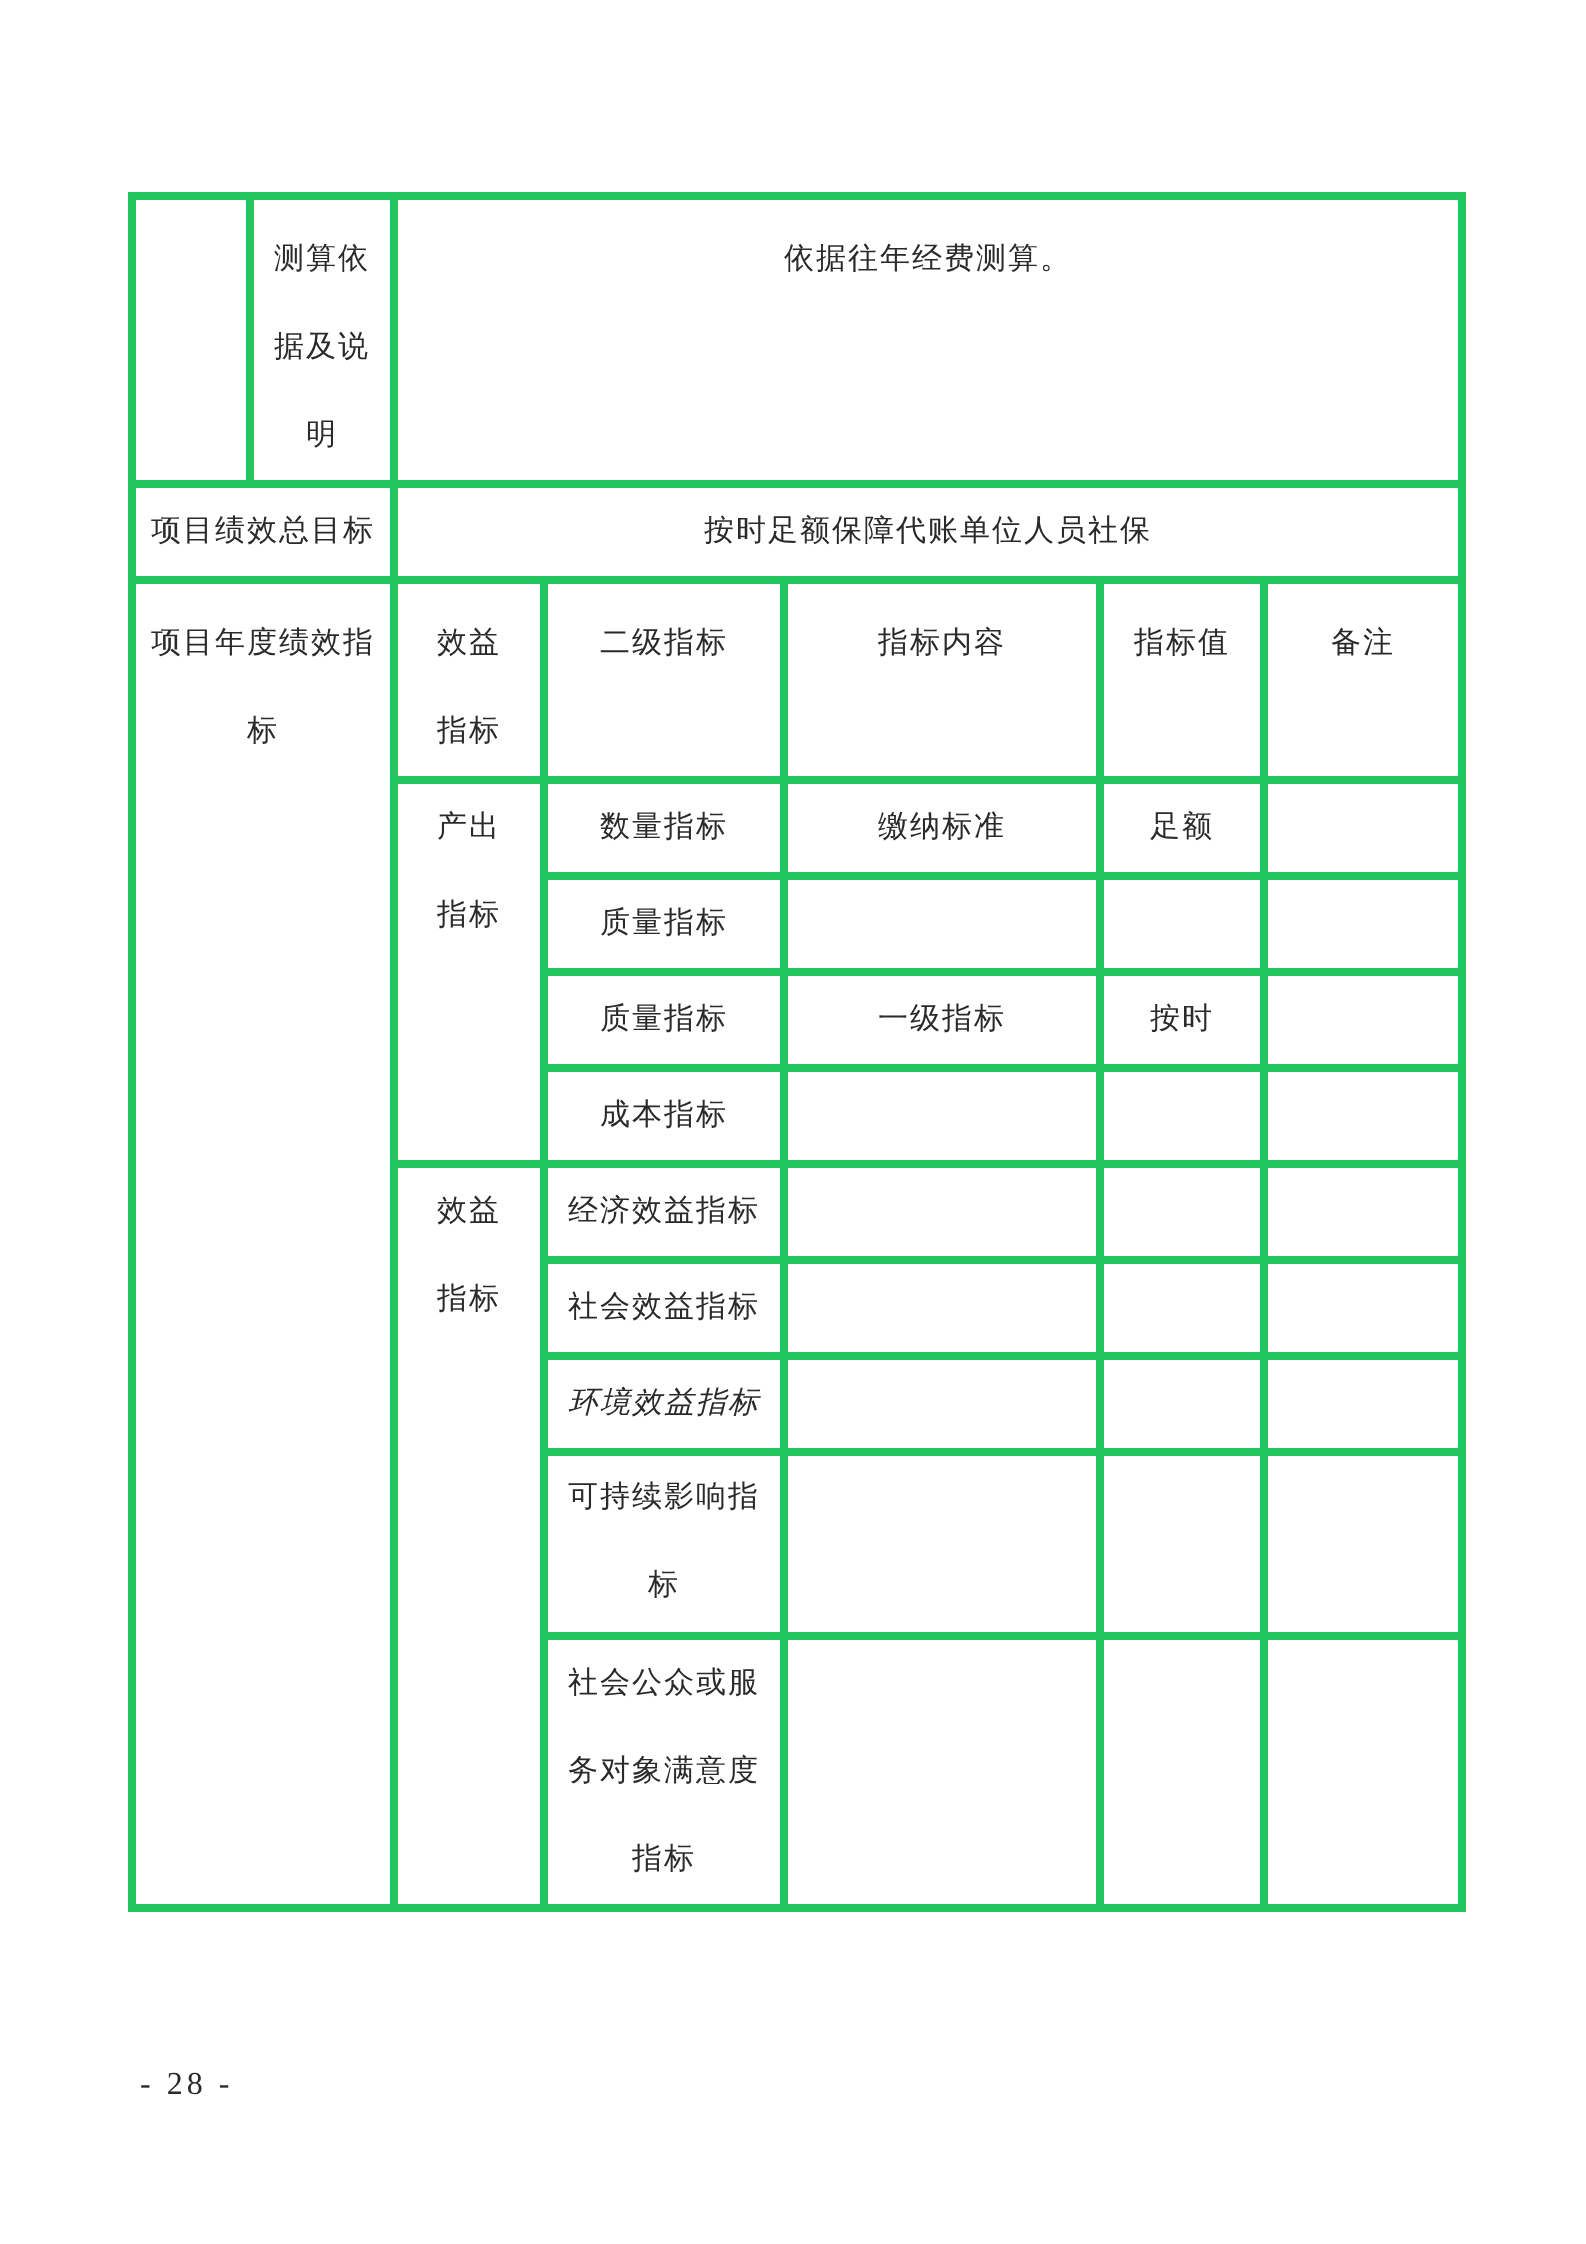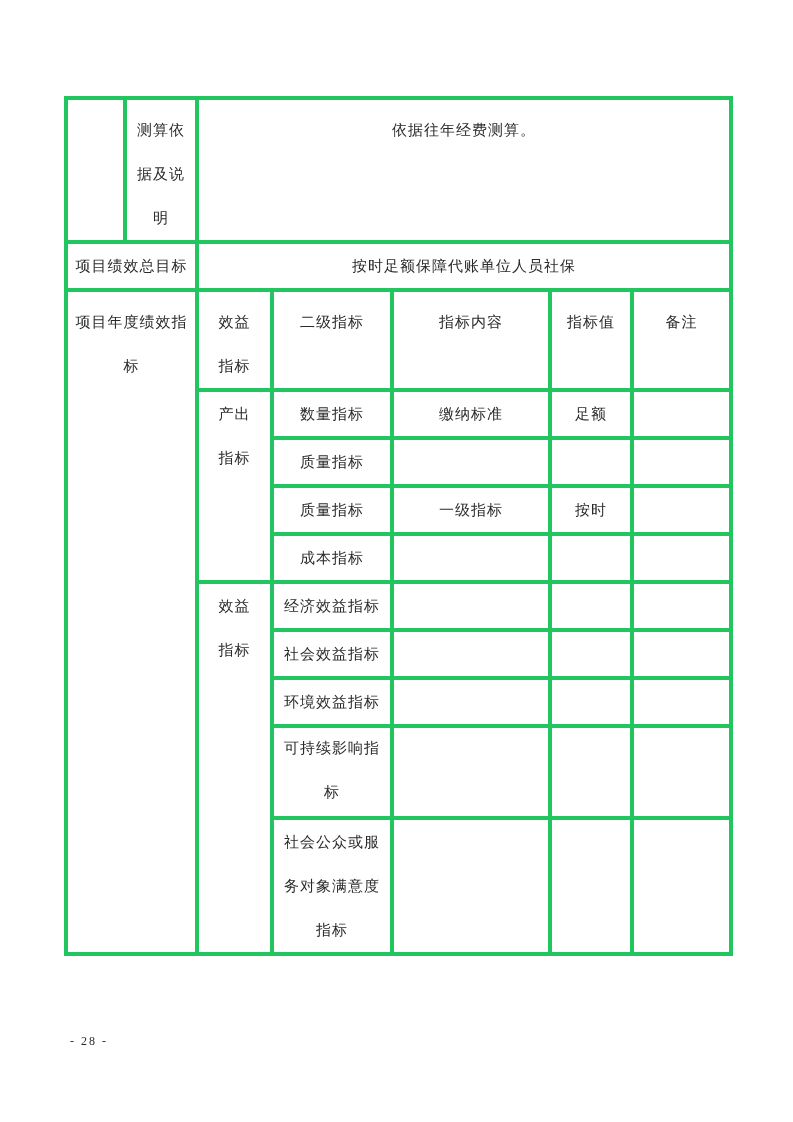--- a/index.html
+++ b/index.html
@@ -39,31 +39,31 @@
   }
   tr.r1  { height: 135px; }
   tr.r2  { height: 47px; }
   tr.r3  { height: 88px; border-radius: 13px; }
   tr.r4  { height: 45px; }
   tr.r5  { height: 40px; border-radius: 14px; }
   tr.r6  { height: 46px; }
   tr.r7  { height: 42px; }
   tr.r8  { height: 41px; }
   tr.r9  { height: 44px; }
-  tr.r10 { height: 46px; }
+  tr.r10 { height: 46px; font-style: italic; }
   tr.r11 { height: 85px; font-family: Liberation Mono, monospace; }
   tr.r12 { height: 128px; }
   .pt8   { padding-top: 8px !important; }
   .col-b { padding-left: 12px !important; padding-right: 12px !important; }
   .calc-label { padding-left: 10px !important; padding-right: 10px !important; }
   .page-number {
     position: absolute;
     left: 70px;
     top: 1034px;
-    font-size: 12px;
+    font-size: 16px;
     letter-spacing: 2px;
     color: #2a2a2a;
   }
 </style>
 </head>
 <body>
 
 <div class="page">
 
   <table class="doc-table">

